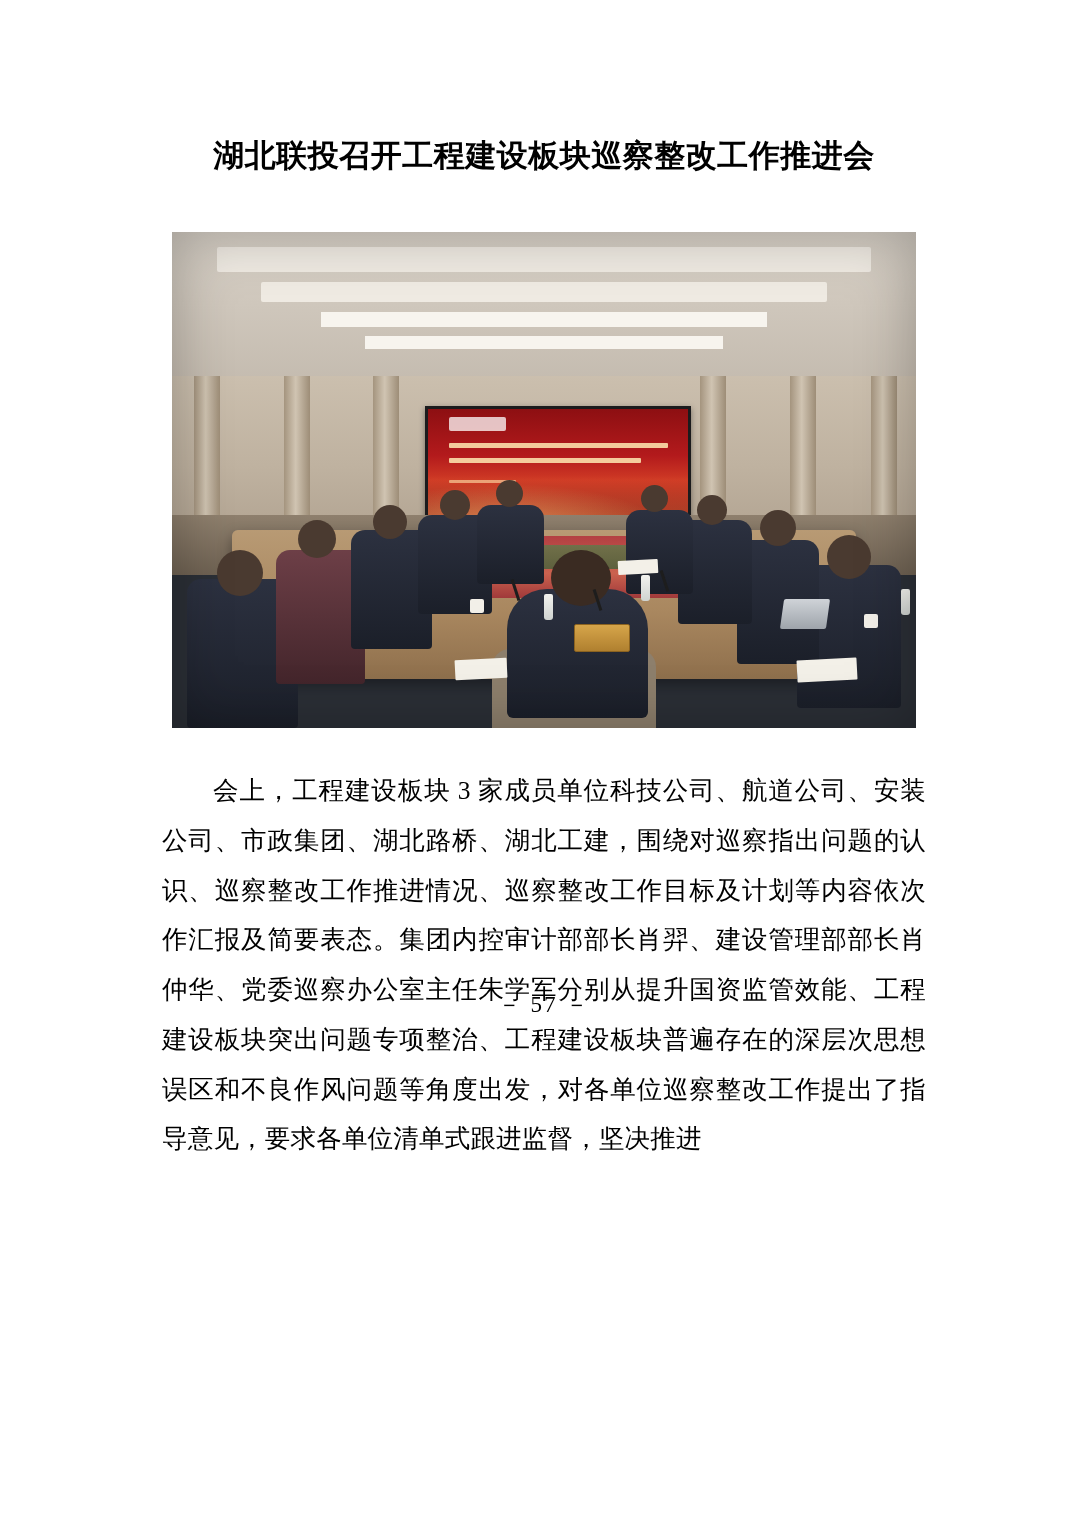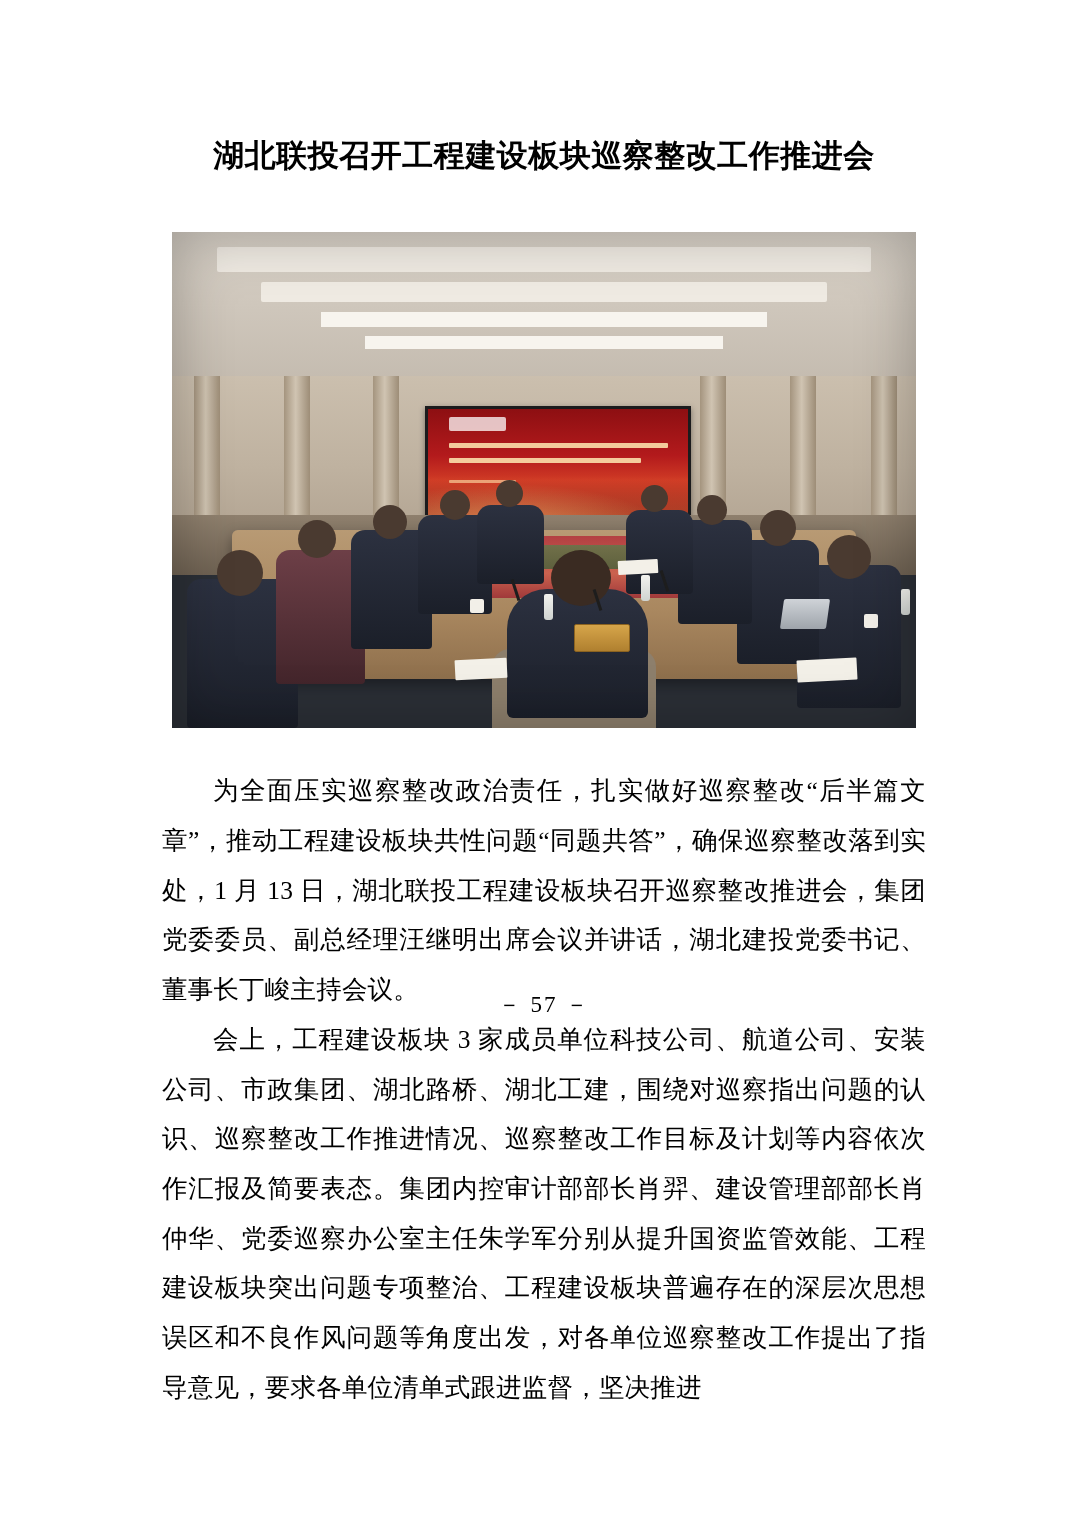--- a/index.html
+++ b/index.html
@@ -243,18 +243,17 @@
     <div class="ph-mic" style="left:46%;top:70%;"></div>
     <div class="ph-paper" style="left:38%;top:86%;width:52px;height:20px;"></div>
     <div class="ph-paper" style="left:84%;top:86%;width:60px;height:22px;"></div>
     <div class="ph-paper" style="left:60%;top:66%;width:40px;height:14px;"></div>
     <div class="ph-laptop" style="left:82%;top:74%;"></div>
 
     <div class="ph-vignette"></div>
   </div>
 
   <div class="body-text">
-    <p>为全面压实巡察整改政治责任，扎实做好巡察整改“后半篇文章”，推动工程建设板块共性问题“同题共答”，确保巡察整改落到实处，1 月 13 日，湖北联投工程建设板块召开巡察整改推进会，集团党委委员、副总经理汪继明出席会议并讲话，湖北建投党委书记、董事长丁峻主持会议。</p>
     <p>会上，工程建设板块 3 家成员单位科技公司、航道公司、安装公司、市政集团、湖北路桥、湖北工建，围绕对巡察指出问题的认识、巡察整改工作推进情况、巡察整改工作目标及计划等内容依次作汇报及简要表态。集团内控审计部部长肖羿、建设管理部部长肖仲华、党委巡察办公室主任朱学军分别从提升国资监管效能、工程建设板块突出问题专项整治、工程建设板块普遍存在的深层次思想误区和不良作风问题等角度出发，对各单位巡察整改工作提出了指导意见，要求各单位清单式跟进监督，坚决推进</p>
   </div>
 
   <div class="page-number">－ 57 －</div>
 </div>
 
 </body></html>

